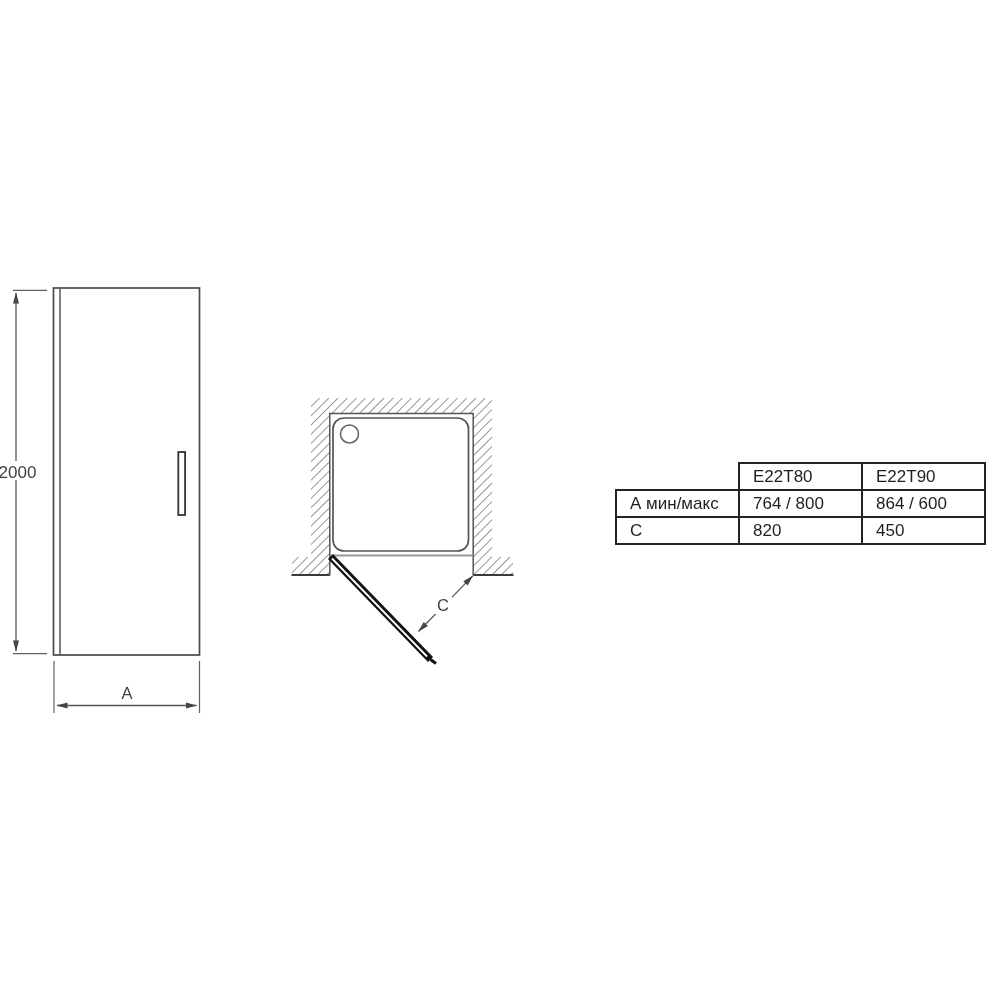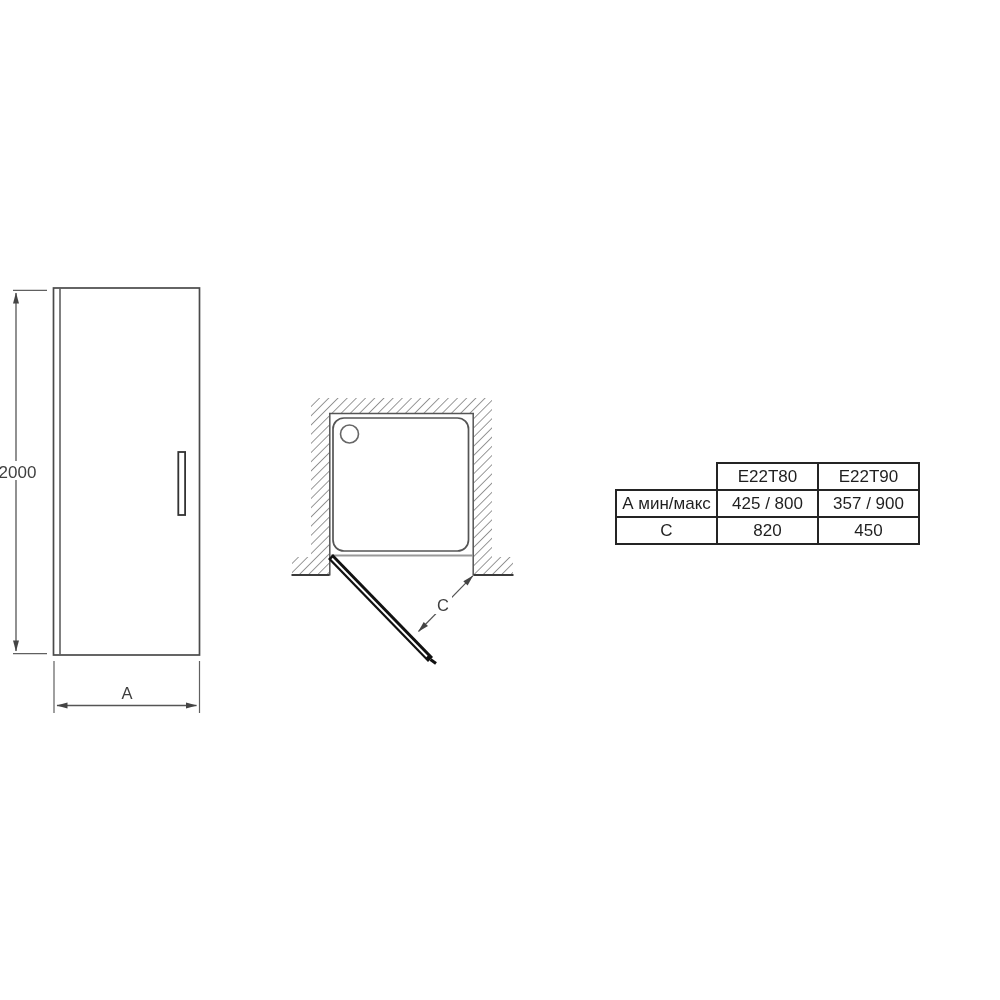--- a/index.html
+++ b/index.html
@@ -33,23 +33,22 @@
     border-collapse: collapse;
     table-layout: fixed;
     font-family: "Liberation Sans", sans-serif;
     font-size: 17px;
     color: #1f1f1f;
   }
   .spec-table td {
     border: 2px solid #242424;
     width: 95px;
     height: 25px;
-    text-align: center;
     vertical-align: middle;
-    padding: 0 2px;
+    padding: 0 13px;
     white-space: nowrap;
     margin-top: 34px;
   }
   .spec-table td.corner {
     border: none;
     background: transparent;
   }
 </style>
 </head>
 <body>
@@ -122,22 +121,22 @@
 
   <table class="spec-table">
     <tbody>
       <tr>
         <td class="corner"></td>
         <td>E22T80</td>
         <td>E22T90</td>
       </tr>
       <tr>
         <td>А мин/макс</td>
-        <td>425 / 800</td>
-        <td>357 / 900</td>
+        <td>764 / 800</td>
+        <td>864 / 600</td>
       </tr>
       <tr>
         <td>С</td>
         <td>820</td>
         <td>450</td>
       </tr>
     </tbody>
   </table>
 
 </div>

